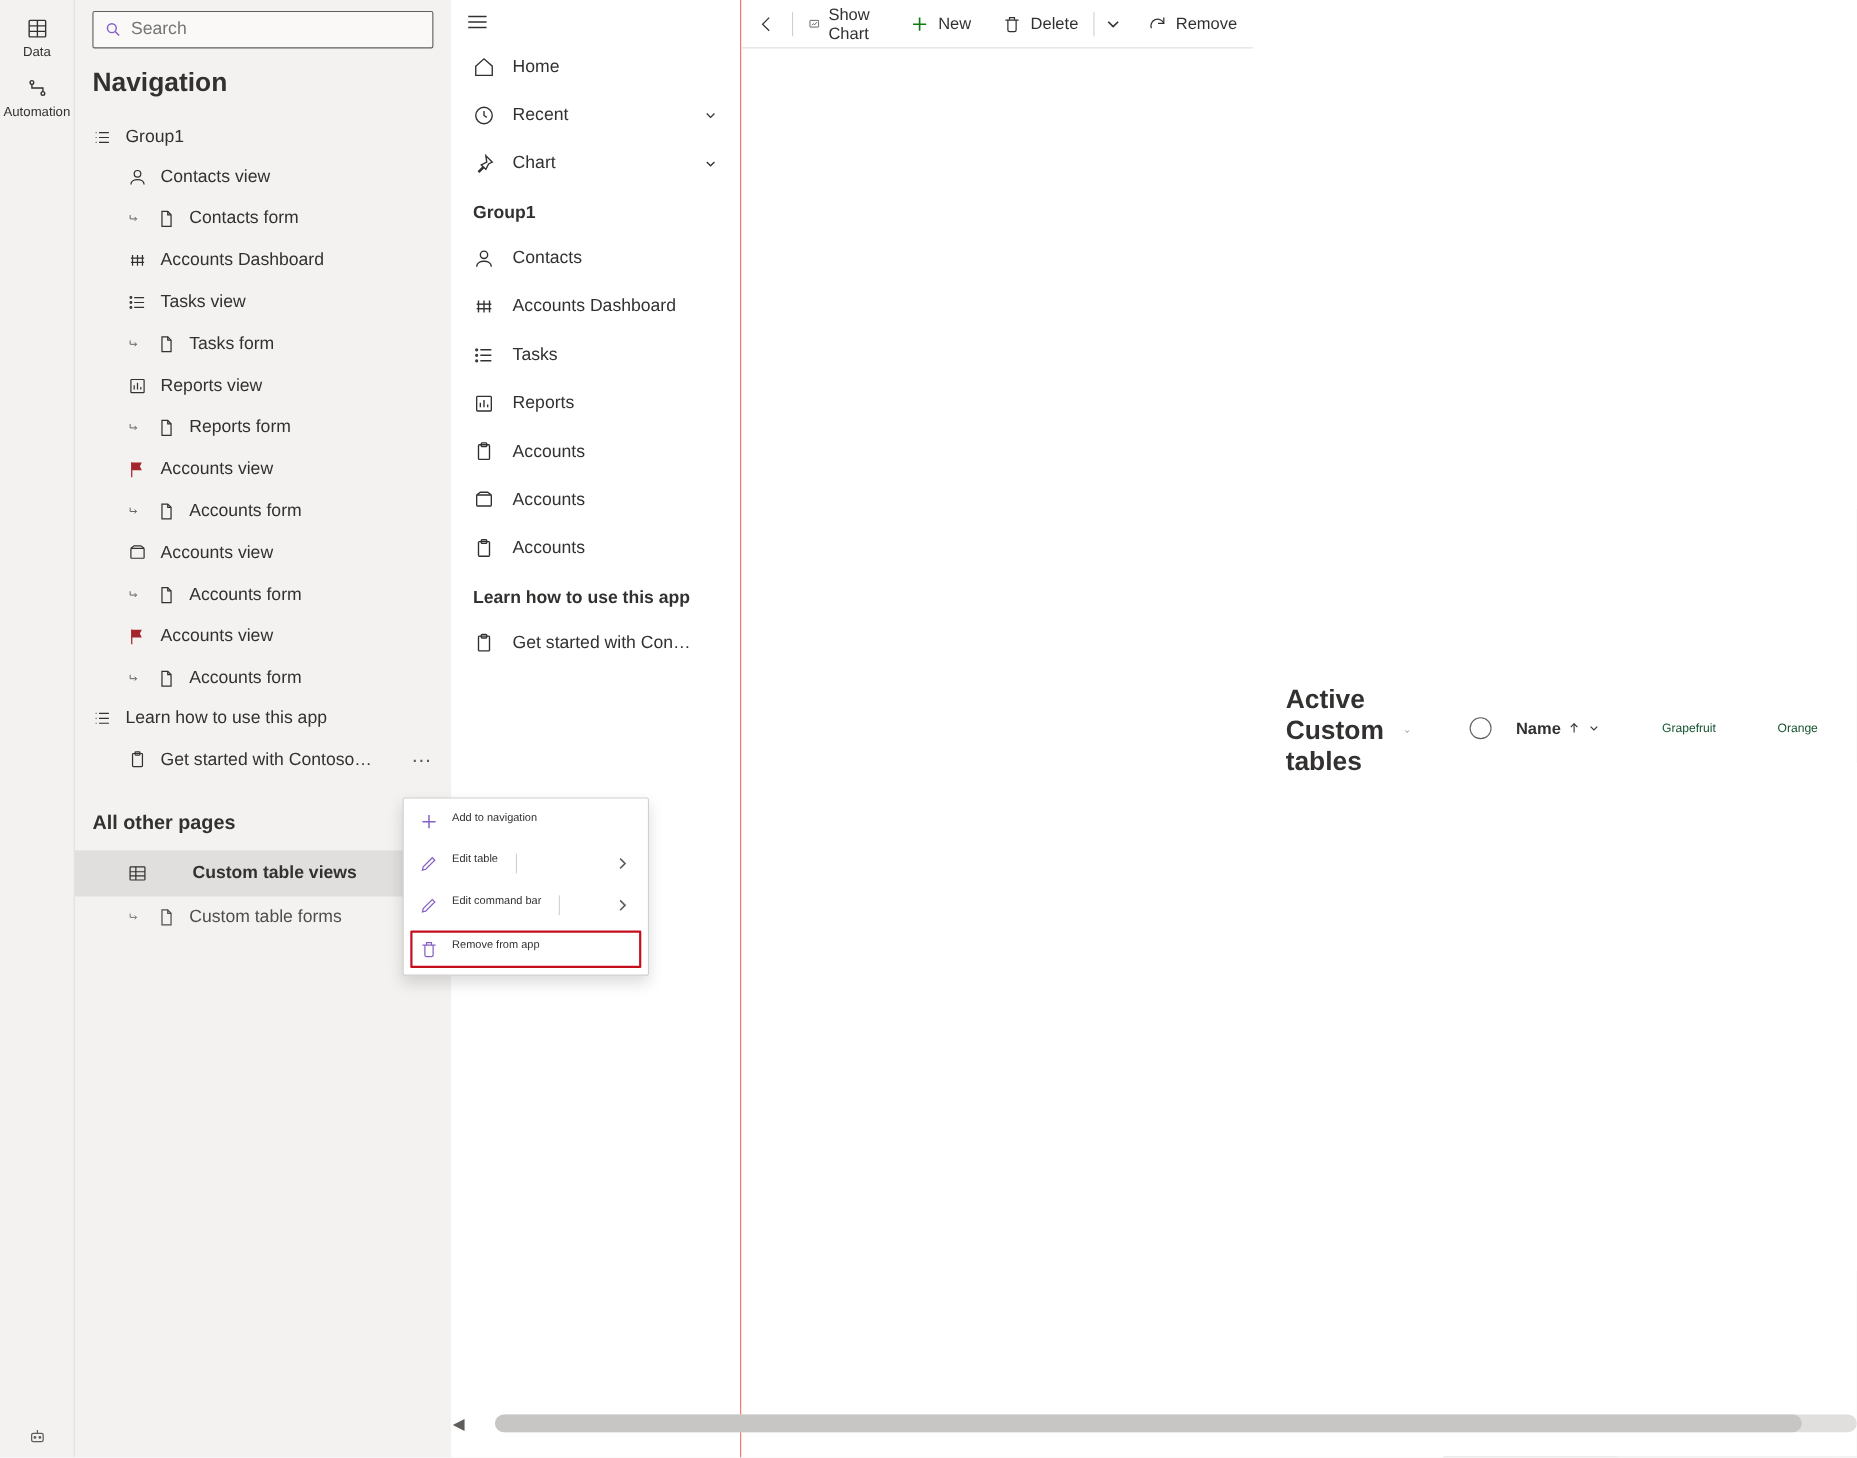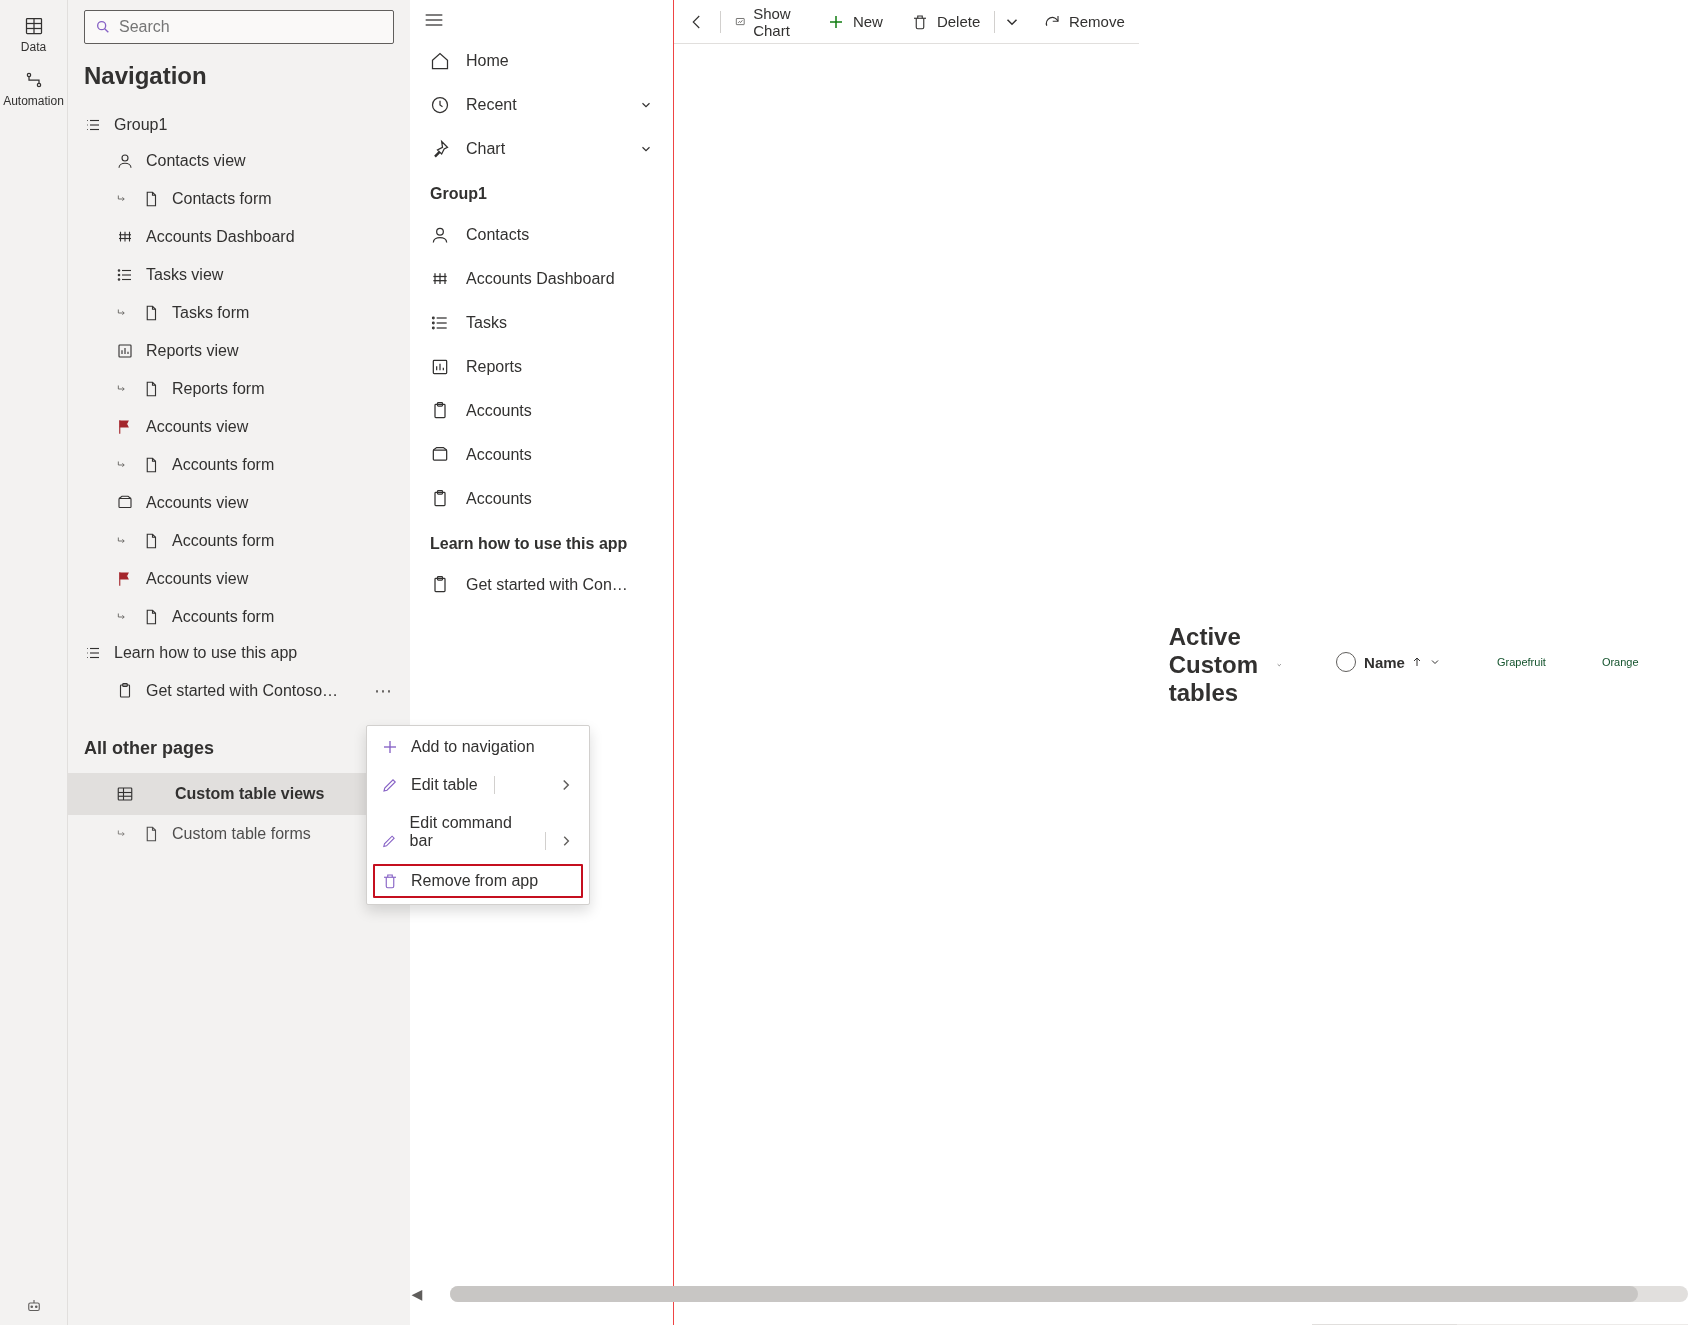--- a/index.html
+++ b/index.html
@@ -43,28 +43,28 @@
 .main { flex: 1; background: #fff; display: flex; flex-direction: row; min-width: 0; }
 .cmdbar { display: flex; align-items: center; height: 44px; border-bottom: 1px solid #e1dfdd; }
 .cmd-btn { display: flex; align-items: center; gap: 8px; padding: 0 14px; height: 100%; font-size: 15px; cursor: pointer; }
 .cmd-btn svg { width: 18px; height: 18px; }
 .cmd-sep { width: 1px; height: 22px; background: #d2d0ce; }
 .green { color: #107c10; }
 .view-header { display: flex; align-items: center; gap: 8px; padding: 16px 30px 12px 30px; font-size: 24px; font-weight: 600; }
 .table-head { display: flex; align-items: center; padding: 8px 16px; border-bottom: 1px solid #e1dfdd; }
 .th-check { width: 36px; display: flex; justify-content: center; }
 .check-circle { width: 20px; height: 20px; border: 1px solid #605e5c; border-radius: 50%; }
-.th-name { display: flex; align-items: center; gap: 6px; font-weight: 600; font-size: 15px; }
+.th-name { display: flex; align-items: center; gap: 6px; font-weight: 600; margin-left: 14px; font-size: 15px; }
 .table-row { display: flex; align-items: center; padding: 14px 16px; border-bottom: 1px solid #edebe9; }
 .table-row a { margin-left: 24px; color: #14532d; text-decoration: none; font-size: 11px; }
 .row-count { padding: 16px 30px; font-size: 14px; color: #323130; margin-top: auto; margin-bottom: 50px; }
 
 
 .context-menu { position: absolute; left: 366px; top: 725px; width: 224px; background: #fff; border: 1px solid #d2d0ce; box-shadow: 0 6px 14px rgba(0,0,0,.14); border-radius: 2px; z-index: 100; padding: 2px 0; }
-.ctx-item { display: flex; align-items: flex-end; gap: 12px; padding: 10px 14px; font-size: 16px; cursor: pointer; }
+.ctx-item { display: flex; align-items: flex-start; gap: 12px; padding: 10px 14px; font-size: 10px; cursor: pointer; }
 .ctx-item svg { width: 18px; height: 18px; }
 .ctx-item .chev-r { margin-left: auto; color: #605e5c; }
 .ctx-sep { width: 1px; height: 18px; background: #d2d0ce; margin-left: 4px; }
 .ctx-item.highlight { outline: 2px solid #c50f1f; outline-offset: -2px; margin: 4px 6px; padding: 8px 8px; border-radius: 1px; }
 .purple { color: #8661c5; }
 
 
 .hscroll { position: absolute; left: 410px; right: 0; bottom: 22px; height: 18px; display: flex; align-items: center; }
 .hscroll-track { flex: 1; height: 16px; background: #e1dfdd; border-radius: 8px; margin-left: 26px; }
 .hscroll-thumb { width: 96%; height: 100%; background: #c8c6c4; border-radius: 8px; }

